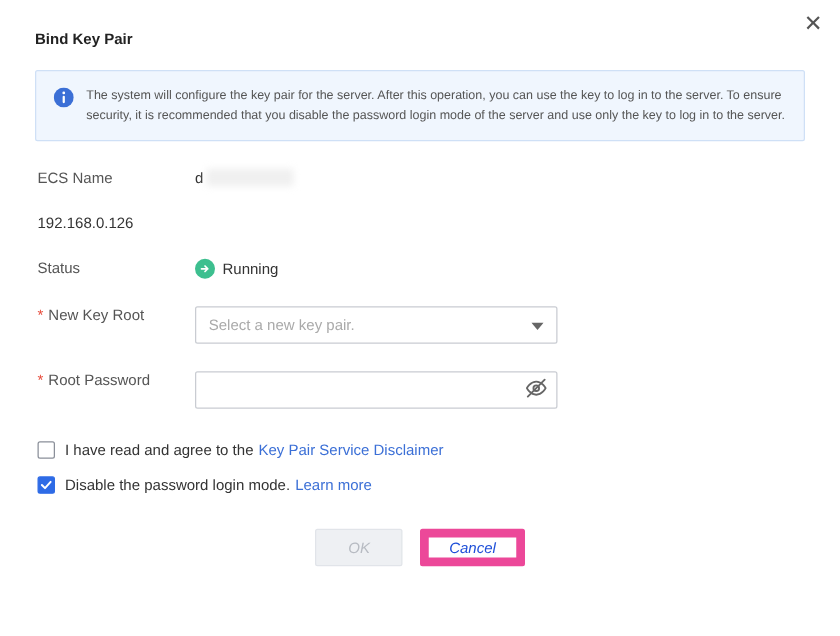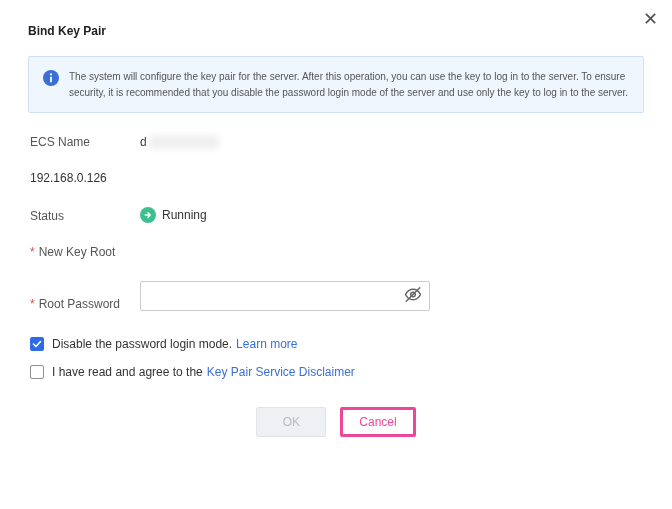--- a/index.html
+++ b/index.html
@@ -4,42 +4,42 @@
 <style>
   html,body{margin:0;padding:0;font-family:"Helvetica Neue",Arial,sans-serif;font-size:12px;color:#333;background:#fff;}
   .dialog{position:relative;width:672px;height:509px;box-sizing:border-box;padding:24px 28px;}
   .close{position:absolute;top:10px;right:14px;font-size:18px;color:#555;cursor:pointer;line-height:1;}
   .title{font-size:12px;font-weight:700;color:#222;margin:0 0 18px 0;}
   .info-box{display:flex;background:#f0f6fe;border:1px solid #cfe0f6;border-radius:2px;padding:12px 14px;margin-bottom:22px;}
   .info-icon{flex:0 0 auto;margin-right:10px;margin-top:1px;}
   .info-icon svg{display:block;}
   .info-text{color:#555;line-height:1.55;font-size:10px;}
   .fields{margin-left:2px;}
-  .row{display:flex;align-items:flex-end;margin-bottom:22px;}
+  .row{display:flex;align-items:flex-start;margin-bottom:22px;gap:16px;}
   .row .label{width:110px;color:#555;font-size:12px;display:flex;align-items:center;}
   .row .value{color:#333;font-size:12px;display:flex;align-items:center;}
   .req::before{content:"*";color:#e74c3c;margin-right:4px;}
   .blur{display:inline-block;width:70px;height:14px;background:#f0f0f0;filter:blur(3px);border-radius:2px;margin-left:2px;}
   .status-icon{width:16px;height:16px;border-radius:50%;background:#3dbf8f;display:inline-flex;align-items:center;justify-content:center;margin-right:6px;}
   .status-icon svg{display:block;}
   .select{position:relative;width:290px;height:30px;border:1px solid #c9ccd2;border-radius:2px;background:#fff;display:flex;align-items:center;padding:0 30px 0 10px;box-sizing:border-box;color:#aaa;cursor:pointer;}
   .select .caret{position:absolute;right:10px;top:50%;transform:translateY(-50%);}
   .pw-wrap{position:relative;width:290px;height:30px;}
   .pw-wrap input{width:100%;height:100%;border:1px solid #c9ccd2;border-radius:2px;box-sizing:border-box;padding:0 32px 0 10px;font-size:12px;outline:none;}
   .pw-eye{position:absolute;right:8px;top:50%;transform:translateY(-50%);cursor:pointer;color:#777;}
   .check-row{display:flex;align-items:center;margin-bottom:14px;}
   .checkbox{width:14px;height:14px;border:1px solid #8a8f99;border-radius:2px;margin-right:8px;display:inline-flex;align-items:center;justify-content:center;cursor:pointer;box-sizing:border-box;}
   .checkbox.checked{background:#2e6be6;border-color:#2e6be6;}
   .checkbox.checked svg{display:block;}
   .checkbox svg{display:none;}
   .link{color:#3b6fd6;cursor:pointer;margin-left:4px;}
   .footer{display:flex;justify-content:center;gap:14px;margin-top:28px;}
-  .btn{min-width:70px;height:30px;border-radius:2px;font-size:12px;display:inline-flex;align-items:center;justify-content:center;box-sizing:border-box;padding:0 16px;cursor:pointer;}
+  .btn{min-width:70px;height:30px;border-radius:2px;font-size:12px;display:inline-flex;align-items:center;justify-content:center;box-sizing:border-box;padding:0 16px;cursor:pointer;font-style:italic;}
   .btn-disabled{background:#eef0f3;border:1px solid #e1e4e9;color:#b7bbc2;cursor:not-allowed;}
-  .btn-secondary{background:#fff;border:3px solid #ec4899;color:#ec4899;}
+  .btn-secondary{background:#fff;border:7px solid #ec4899;color:#1d4ed8;}
 </style>
 </head>
 <body>
 
 <div class="dialog">
   <div class="close">✕</div>
   <h1 class="title">Bind Key Pair</h1>
 
   <div class="info-box">
     <span class="info-icon">
@@ -73,52 +73,60 @@
               <path d="M3 2 L7 5 L3 8 Z" fill="none"></path>
               <path d="M2.2 5 H7.2 M5.0 2.8 L7.2 5 L5.0 7.2" stroke="#fff" stroke-width="1.4" fill="none" stroke-linecap="round" stroke-linejoin="round"></path>
             </svg>
         </span>
         <span>Running</span>
       </div>
     </div>
 
     <div class="row">
       <div class="label req">New Key Root</div>
+      <div class="select">
+        <span>Select a new key pair.</span>
+        <span class="caret">
+          <svg width="10" height="6" viewBox="0 0 10 6">
+              <path d="M0 0 L5 6 L10 0 Z" fill="#666"></path>
+            </svg>
+        </span>
+      </div>
     </div>
 
     <div class="row" style="margin-bottom:26px">
       <div class="label req">Root Password</div>
       <div class="pw-wrap">
         <input type="password" value="" style="">
         <span class="pw-eye">
           <svg width="18" height="18" viewBox="0 0 24 24" fill="none" stroke="#666" stroke-width="2" stroke-linecap="round" stroke-linejoin="round">
               <path d="M2 12s3.5-7 10-7 10 7 10 7-3.5 7-10 7S2 12 2 12z"></path>
               <circle cx="12" cy="12" r="3"></circle>
               <line x1="3" y1="21" x2="21" y2="3"></line>
             </svg>
         </span>
       </div>
     </div>
 
     <div class="check-row">
+      <span class="checkbox">
+        
+      </span>
+      <span>I have read and agree to the</span>
+      <span class="link">Key Pair Service Disclaimer</span>
+    </div>
+
+    <div class="check-row">
       <span class="checkbox checked">
         <svg width="10" height="10" viewBox="0 0 10 10">
             <path d="M1.5 5 L4 7.5 L8.5 2.5" stroke="#fff" stroke-width="1.6" fill="none" stroke-linecap="round" stroke-linejoin="round"></path>
           </svg>
       </span>
       <span>Disable the password login mode.</span>
       <span class="link">Learn more</span>
-    </div>
-
-    <div class="check-row">
-      <span class="checkbox">
-        
-      </span>
-      <span>I have read and agree to the</span>
-      <span class="link">Key Pair Service Disclaimer</span>
     </div>
   </div>
 
   <div class="footer">
     <div class="btn btn-disabled">OK</div>
     <div class="btn btn-secondary">Cancel</div>
   </div>
 </div>
 
 </body></html>

